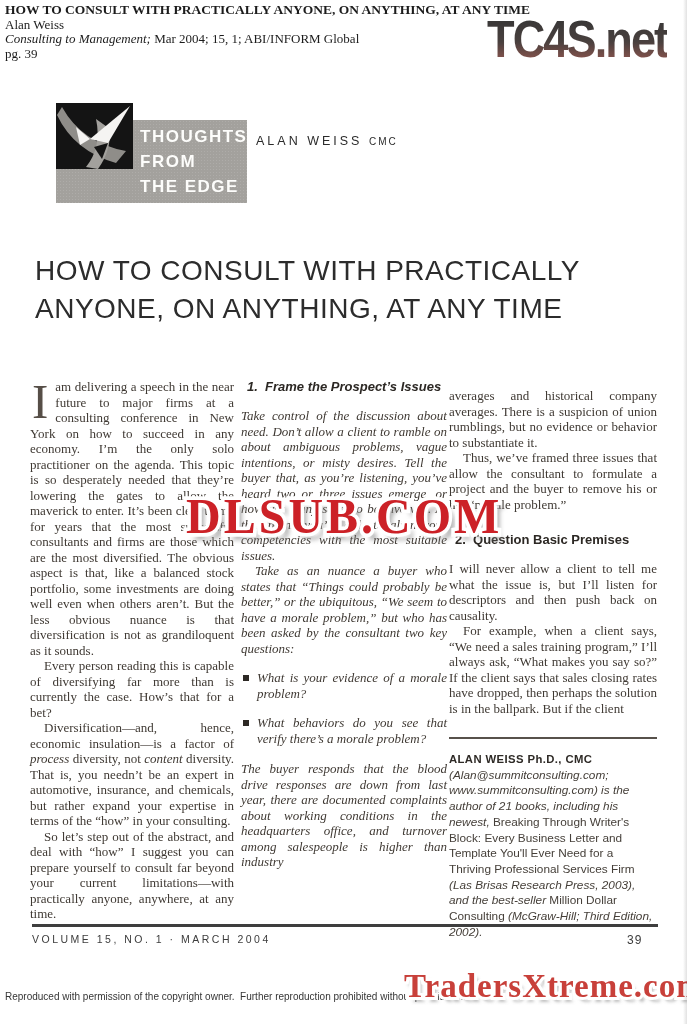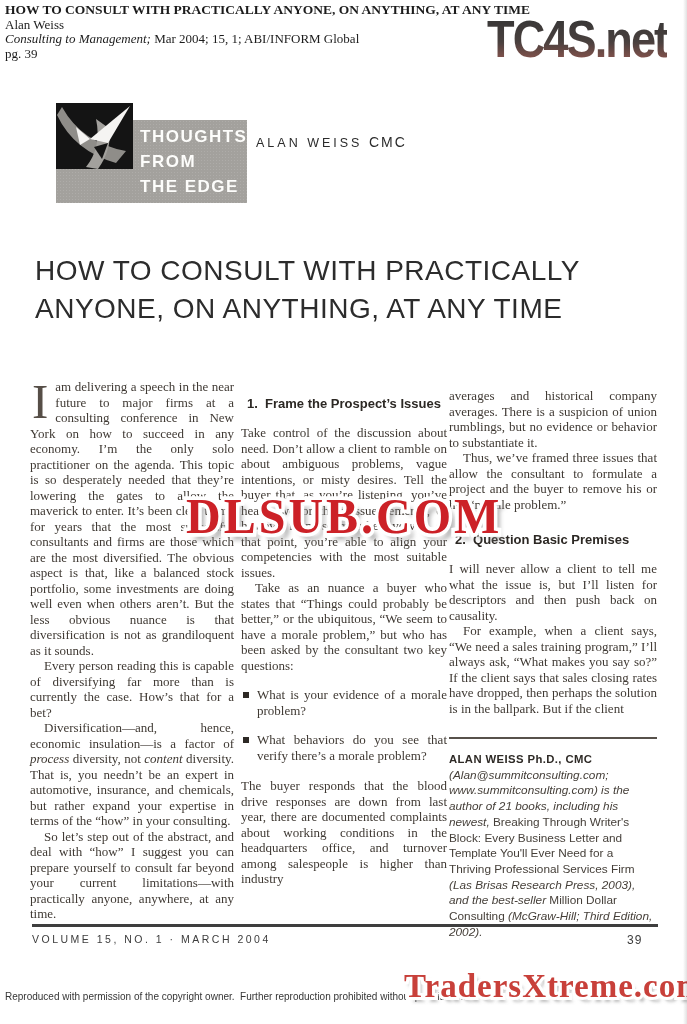--- a/index.html
+++ b/index.html
@@ -41,32 +41,32 @@
   .masthead { position:absolute; left:56px; top:103px; width:560px; height:100px; }
   .banner { position:absolute; left:0; top:17px; width:191px; height:83px; background:#a3a19d;
             background-image:radial-gradient(rgba(255,255,255,.12) 1px, transparent 1px);
             background-size:3px 3px; }
   .logo-square { position:absolute; left:0; top:0; width:77px; height:66px; }
   .banner-text { position:absolute; left:84px; top:21px;
                  font-family:"Liberation Sans", sans-serif; font-weight:bold;
                  font-size:17px; line-height:25px; letter-spacing:1.5px; color:#fdfdfb; }
   .byline { position:absolute; left:200px; top:31px; font-family:"Liberation Sans", sans-serif;
             color:#2b2b2b; letter-spacing:3px; font-size:12.5px; }
-  .byline .cred { font-size:14px; letter-spacing:2px; }
+  .byline .cred { font-size:10px; letter-spacing:2px; }
 
   
   .main-title { position:absolute; left:35px; top:252px; width:620px;
                 font-family:"Liberation Sans", sans-serif; font-weight:normal;
                 font-size:28px; line-height:38px; letter-spacing:0.5px; color:#2c2c2c; }
 
   
   .col { position:absolute; text-align:justify; font-size:13px; line-height:15.5px;
          color:#3f3933; z-index:1; }
   #col1 { left:30px;  top:379px; width:204px; }
-  #col2 { left:241px; top:396px; width:206px; }
+  #col2 { left:241px; top:379px; width:206px;font-style:italic; }
   #col3 { left:449px; top:388px; width:208px; }
   .body-p { margin:0; }
   .body-p.indent { text-indent:14px; }
   .body-p .it { font-style:italic; }
   .col-heading { font-family:"Liberation Sans", sans-serif; font-weight:bold;
                  font-size:13px; line-height:16px; color:#2c2824;
                  margin:20px 0 13px 6px; text-align:left; }
   .col-heading:first-child { margin-top:0; }
   .dropcap { float:left; font-size:49px; line-height:44px; padding:1px 7px 0 2px;
              color:#564e47; font-family:"Liberation Serif", serif; }

